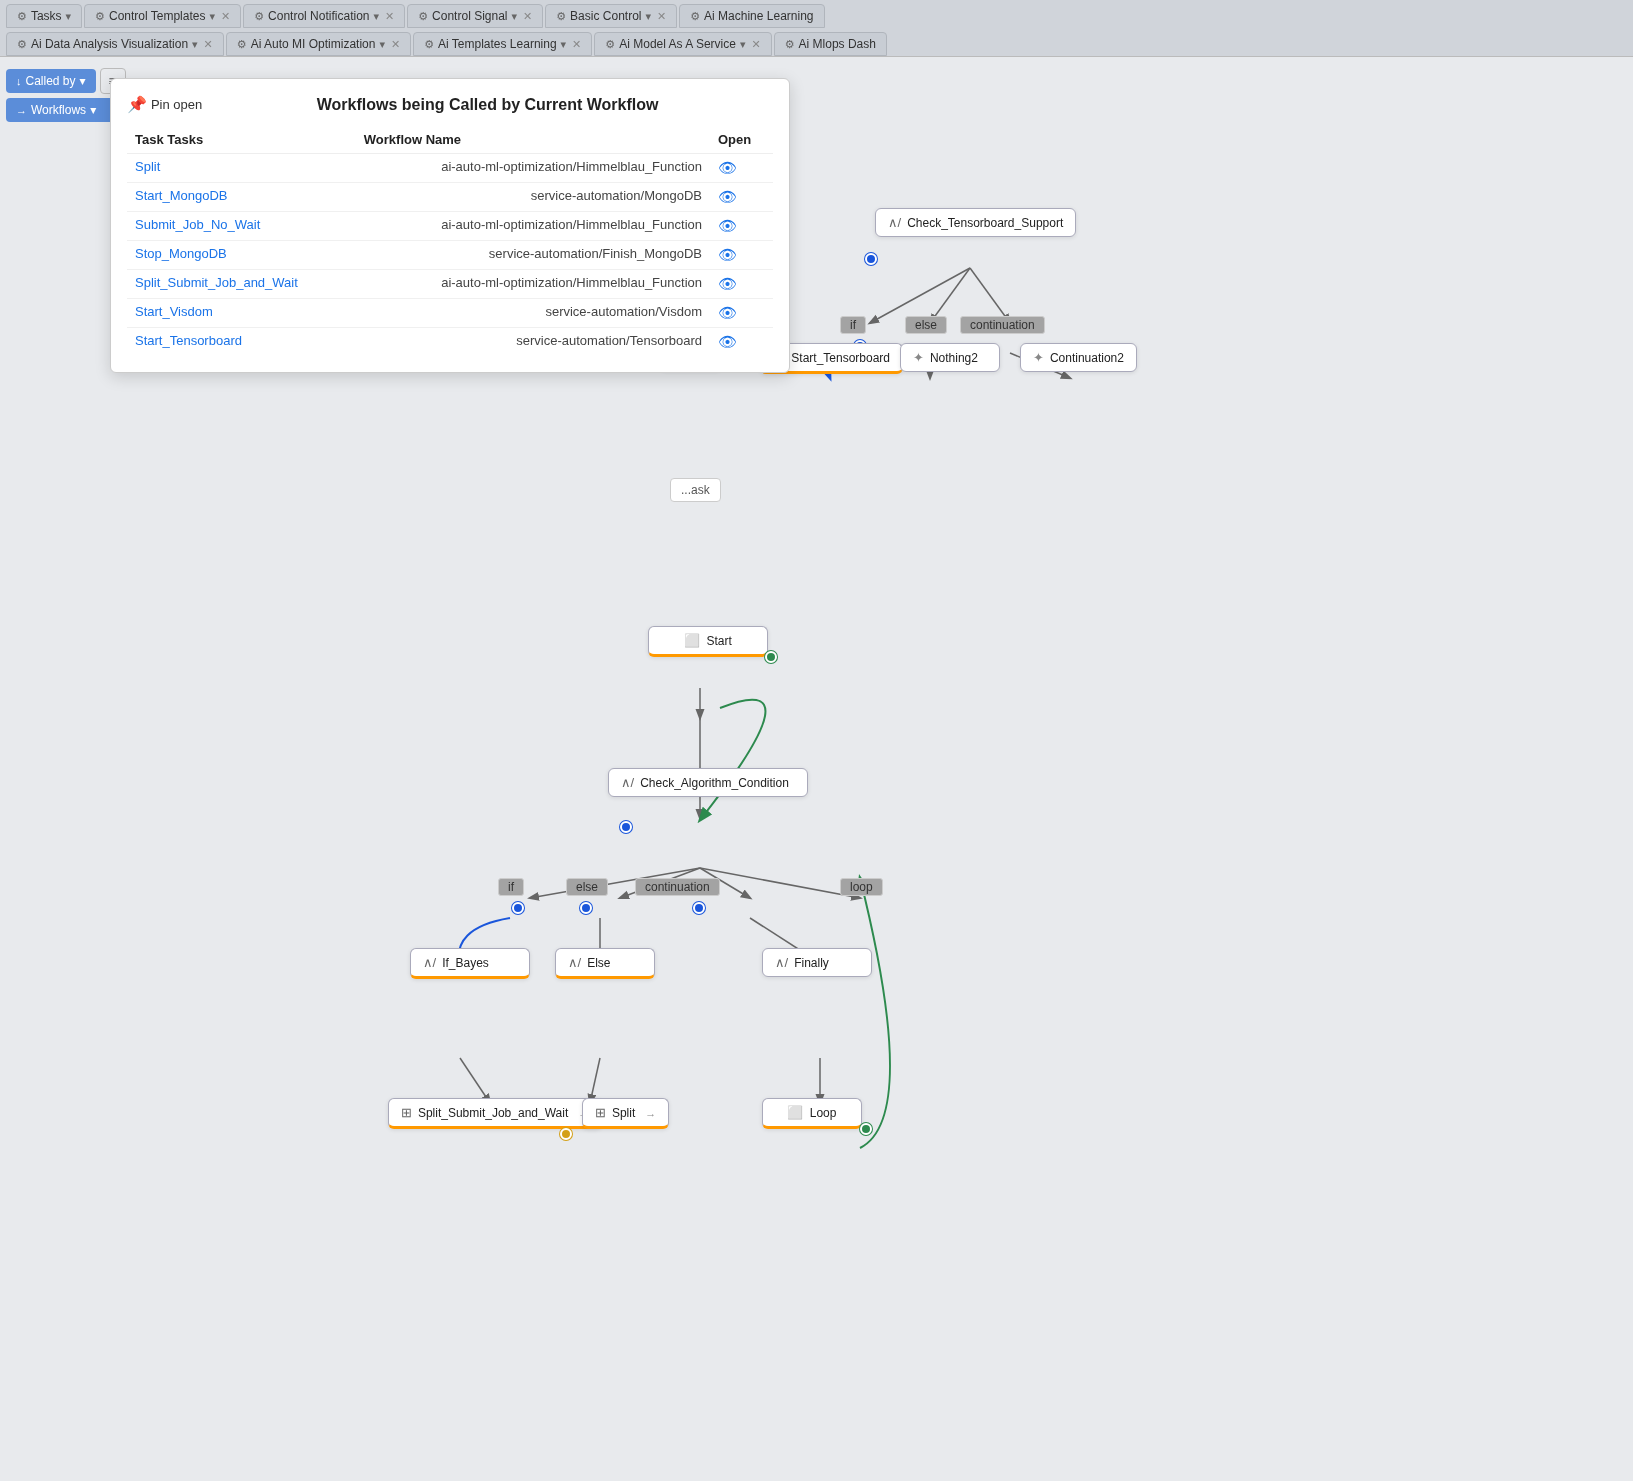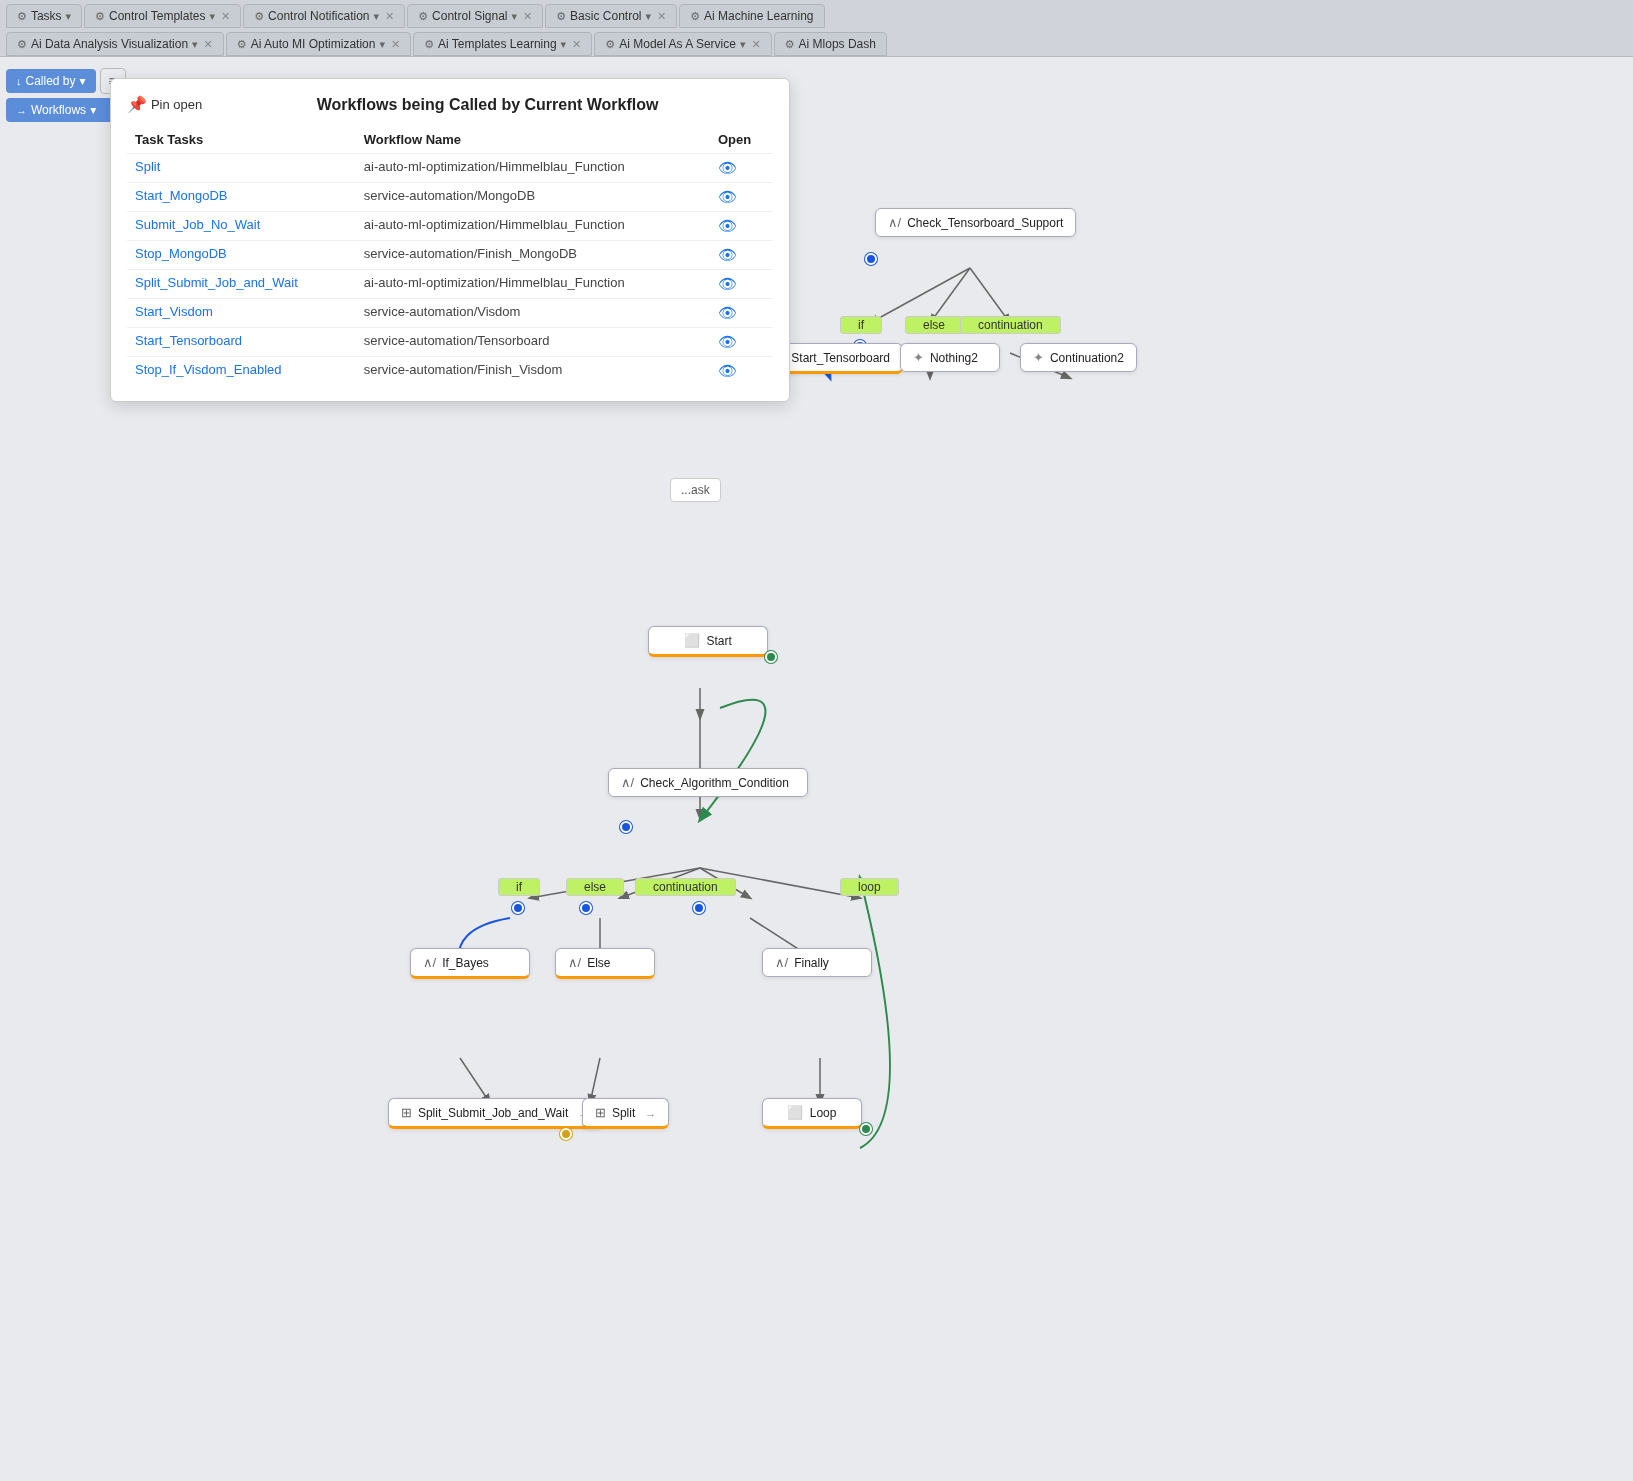--- a/index.html
+++ b/index.html
@@ -128,21 +128,21 @@
       font-size: 13px;
     }
     .popup-table tr:not(:last-child) td {
       border-bottom: 1px solid #f0f0f0;
     }
     .task-link {
       color: #1a73e8;
       cursor: pointer;
       text-decoration: none;
     }
-    .workflow-path { color: #444; }
+    .workflow-path { color: #444; text-align: right; }
     .eye-icon { color: #1a73e8; font-size: 15px; cursor: pointer; }
 
     .node {
       position: absolute;
       background: white;
       border: 1.5px solid #aab;
       border-radius: 6px;
       display: flex;
       align-items: center;
       gap: 6px;
@@ -157,22 +157,22 @@
     .node.orange-border { border-bottom: 3px solid #f90; }
     .node-icon { font-size: 13px; color: #666; }
     .node-icon.orange { color: #f60; }
     .node-icon.star { color: #888; }
 
     .condition-label {
       position: absolute;
       font-size: 12px;
       color: #333;
       font-weight: 500;
-      background: #bef264;
-      padding: 1px 17px;
+      background: #a3a3a3;
+      padding: 1px 9px;
       border: 1px solid #ccc;
       border-radius: 3px;
     }
 
     .dot {
       position: absolute;
       width: 12px;
       height: 12px;
       border-radius: 50%;
       background: #1a56db;
@@ -383,25 +383,20 @@
           <tr>
             <td><a class="task-link">Start_Visdom</a></td>
             <td class="workflow-path">service-automation/Visdom</td>
             <td><span class="eye-icon">👁</span></td>
           </tr>
           <tr>
             <td><a class="task-link">Start_Tensorboard</a></td>
             <td class="workflow-path">service-automation/Tensorboard</td>
             <td><span class="eye-icon">👁</span></td>
           </tr>
-          <tr>
-            <td><a class="task-link">Stop_If_Visdom_Enabled</a></td>
-            <td class="workflow-path">service-automation/Finish_Visdom</td>
-            <td><span class="eye-icon">👁</span></td>
-          </tr>
         </tbody>
     </table>
   </div>
 
   <div class="node" style="left:875px; top:140px; min-width:180px;">
     <span class="node-icon">∧/</span>
     <span>Check_Tensorboard_Support</span>
   </div>
 
   <div class="condition-label" style="left:840px; top:248px;">if</div>

